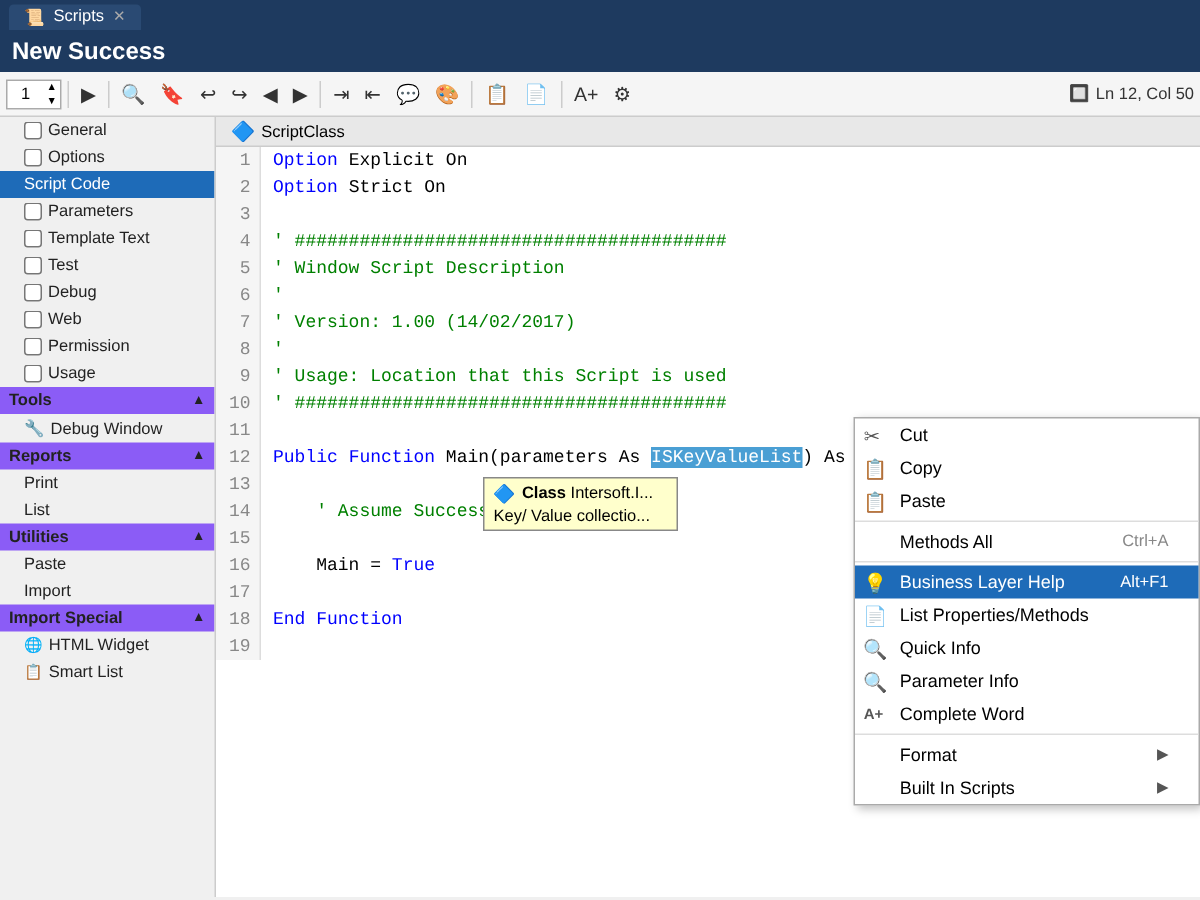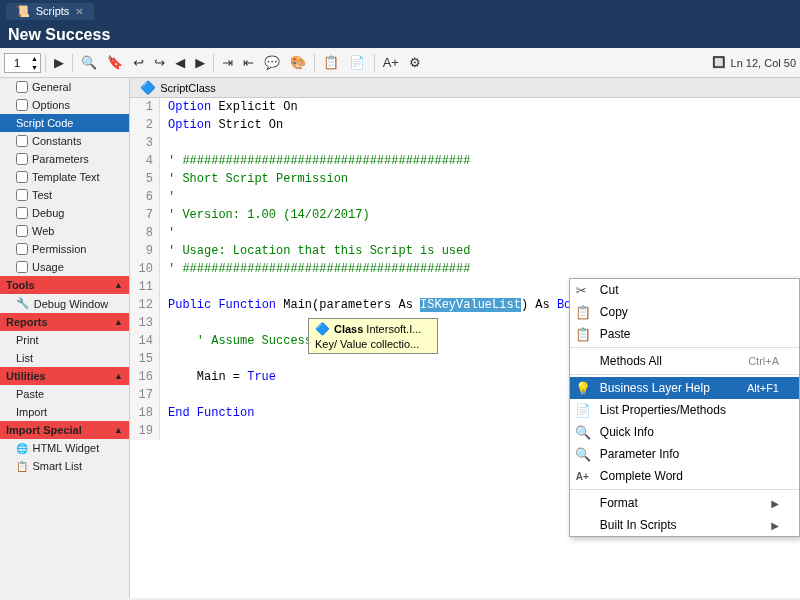--- a/index.html
+++ b/index.html
@@ -57,44 +57,43 @@
     .toolbar-status { margin-left: auto; font-size: 11px; color: #333; display: flex; align-items: center; gap: 4px; }
 
     
     .main-layout {
       display: flex;
       height: calc(600px - 22px - 28px - 30px);
     }
 
     
     .sidebar {
-      width: 130px;
+      width: 144px;
       background: #f0f0f0;
       border-right: 1px solid #ccc;
       overflow-y: auto;
       flex-shrink: 0;
     }
     .sidebar-item {
       padding: 3px 8px 3px 16px;
       cursor: pointer;
       font-size: 11px;
       color: #222;
       display: flex;
       align-items: center;
       gap: 4px;
     }
     .sidebar-item.active { background: #1e6bb8; color: white; }
     .sidebar-section {
       padding: 3px 6px;
       font-size: 11px;
       font-weight: bold;
       color: #222;
-      background: #ef4444;
-      display: flex;
-      align-items: center;
+      background: #8b5cf6;
+      display: flex;
       justify-content: space-between;
       cursor: pointer;
     }
     .sidebar-section-arrow { font-size: 9px; }
     .sidebar-checkbox { width: 12px; height: 12px; }
 
     
     .code-area {
       flex: 1;
       background: white;
@@ -250,24 +249,20 @@
     </div>
     <div class="sidebar-item">
       <input type="checkbox" class="sidebar-checkbox" style="">
       <span>Options</span>
     </div>
     <div class="sidebar-item active">
       <span>Script Code</span>
     </div>
     <div class="sidebar-item">
       <input type="checkbox" class="sidebar-checkbox" style="">
-      <span>Constants</span>
-    </div>
-    <div class="sidebar-item">
-      <input type="checkbox" class="sidebar-checkbox" style="">
       <span>Parameters</span>
     </div>
     <div class="sidebar-item">
       <input type="checkbox" class="sidebar-checkbox" style="">
       <span>Template Text</span>
     </div>
     <div class="sidebar-item">
       <input type="checkbox" class="sidebar-checkbox" style="">
       <span>Test</span>
     </div>
@@ -358,21 +353,21 @@
         <div>16</div>
           <div>17</div>
           <div>18</div>
           <div>19</div>
       </div>
       <div class="code-lines">
         <div class="code-line"><span class="kw">Option</span> Explicit On</div>
         <div class="code-line"><span class="kw">Option</span> Strict On</div>
         <div class="code-line"> </div>
         <div class="code-line comment">' ########################################</div>
-        <div class="code-line comment">' Short Script Permission</div>
+        <div class="code-line comment">' Window Script Description</div>
         <div class="code-line comment">'</div>
         <div class="code-line comment">' Version: 1.00 (14/02/2017)</div>
         <div class="code-line comment">'</div>
         <div class="code-line comment">' Usage: Location that this Script is used</div>
         <div class="code-line comment">' ########################################</div>
         <div class="code-line"> </div>
         <div class="code-line"><span class="kw">Public</span> <span class="kw">Function</span> Main(parameters As <span class="highlight">ISKeyValueList</span>) As <span class="kw">Boolean</span></div>
         <div class="code-line"> </div>
         <div class="code-line comment">    ' Assume Success</div>
         <div class="code-line">    </div>

